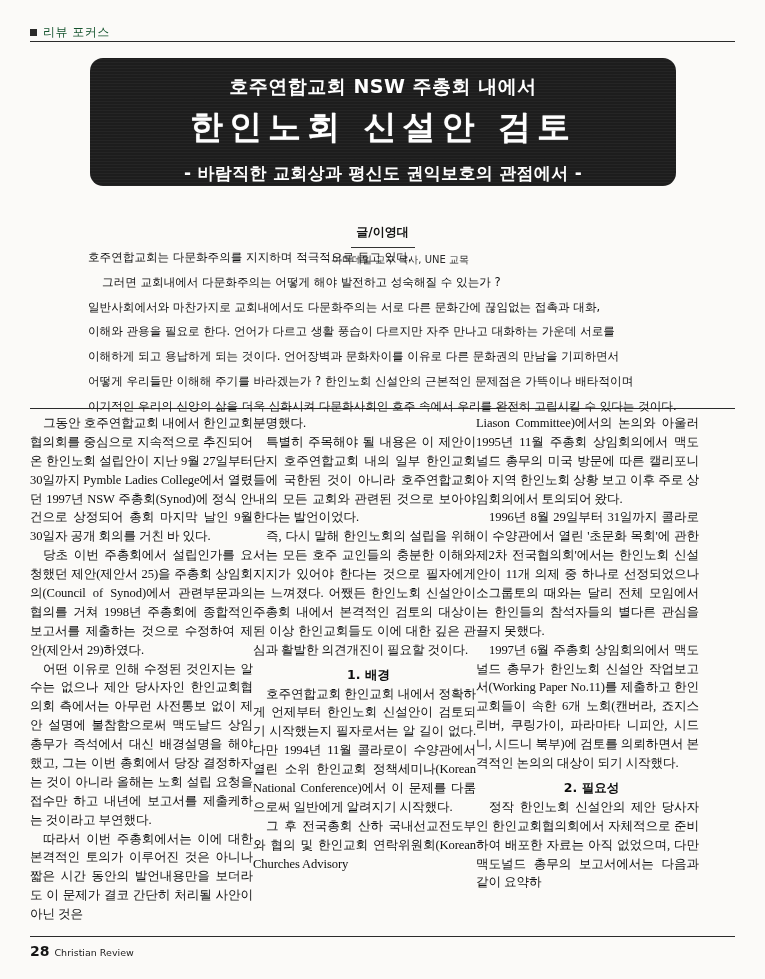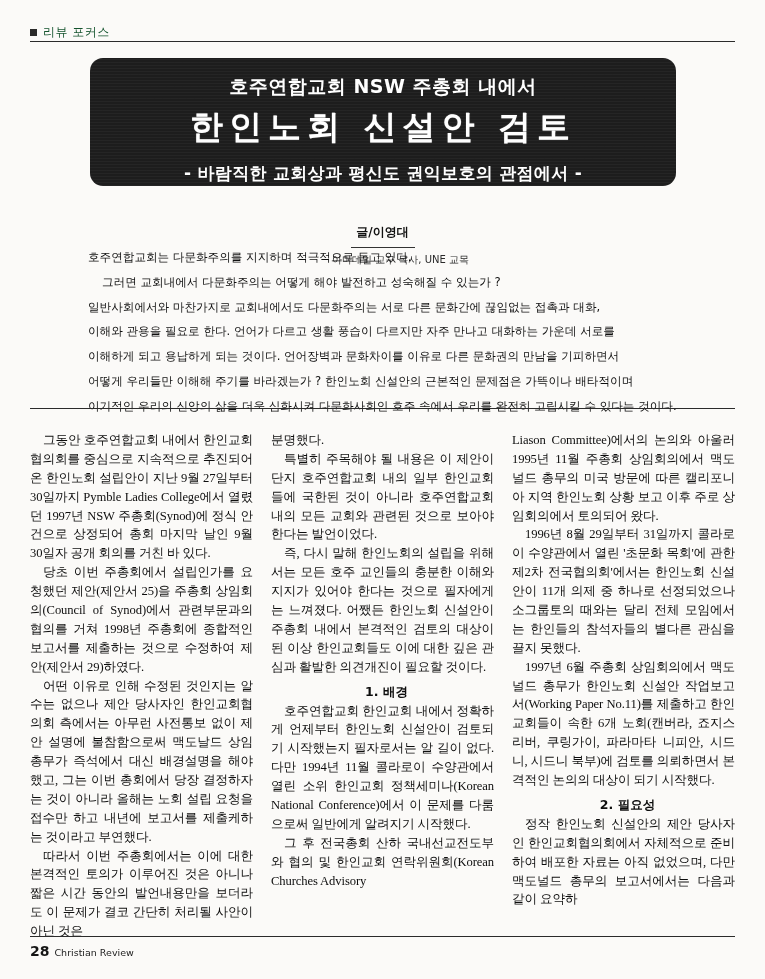--- a/index.html
+++ b/index.html
@@ -136,25 +136,25 @@
     right: 30px;
     top: 408px;
     height: 1px;
     background: #2b2b2b;
   }
 
   
   .columns {
     position: absolute;
     left: 30px;
-    top: 431px;
+    top: 414px;
     width: 705px;
     height: 510px;
     display: flex;
-    gap: 18px;
+    gap: 0;
   }
   .col {
     width: 223px;
     position: relative;
   }
   .col p {
     margin: 0 0 0 0;
     font-family: "Liberation Serif", serif;
     font-size: 12.6px;
     line-height: 1.5;

